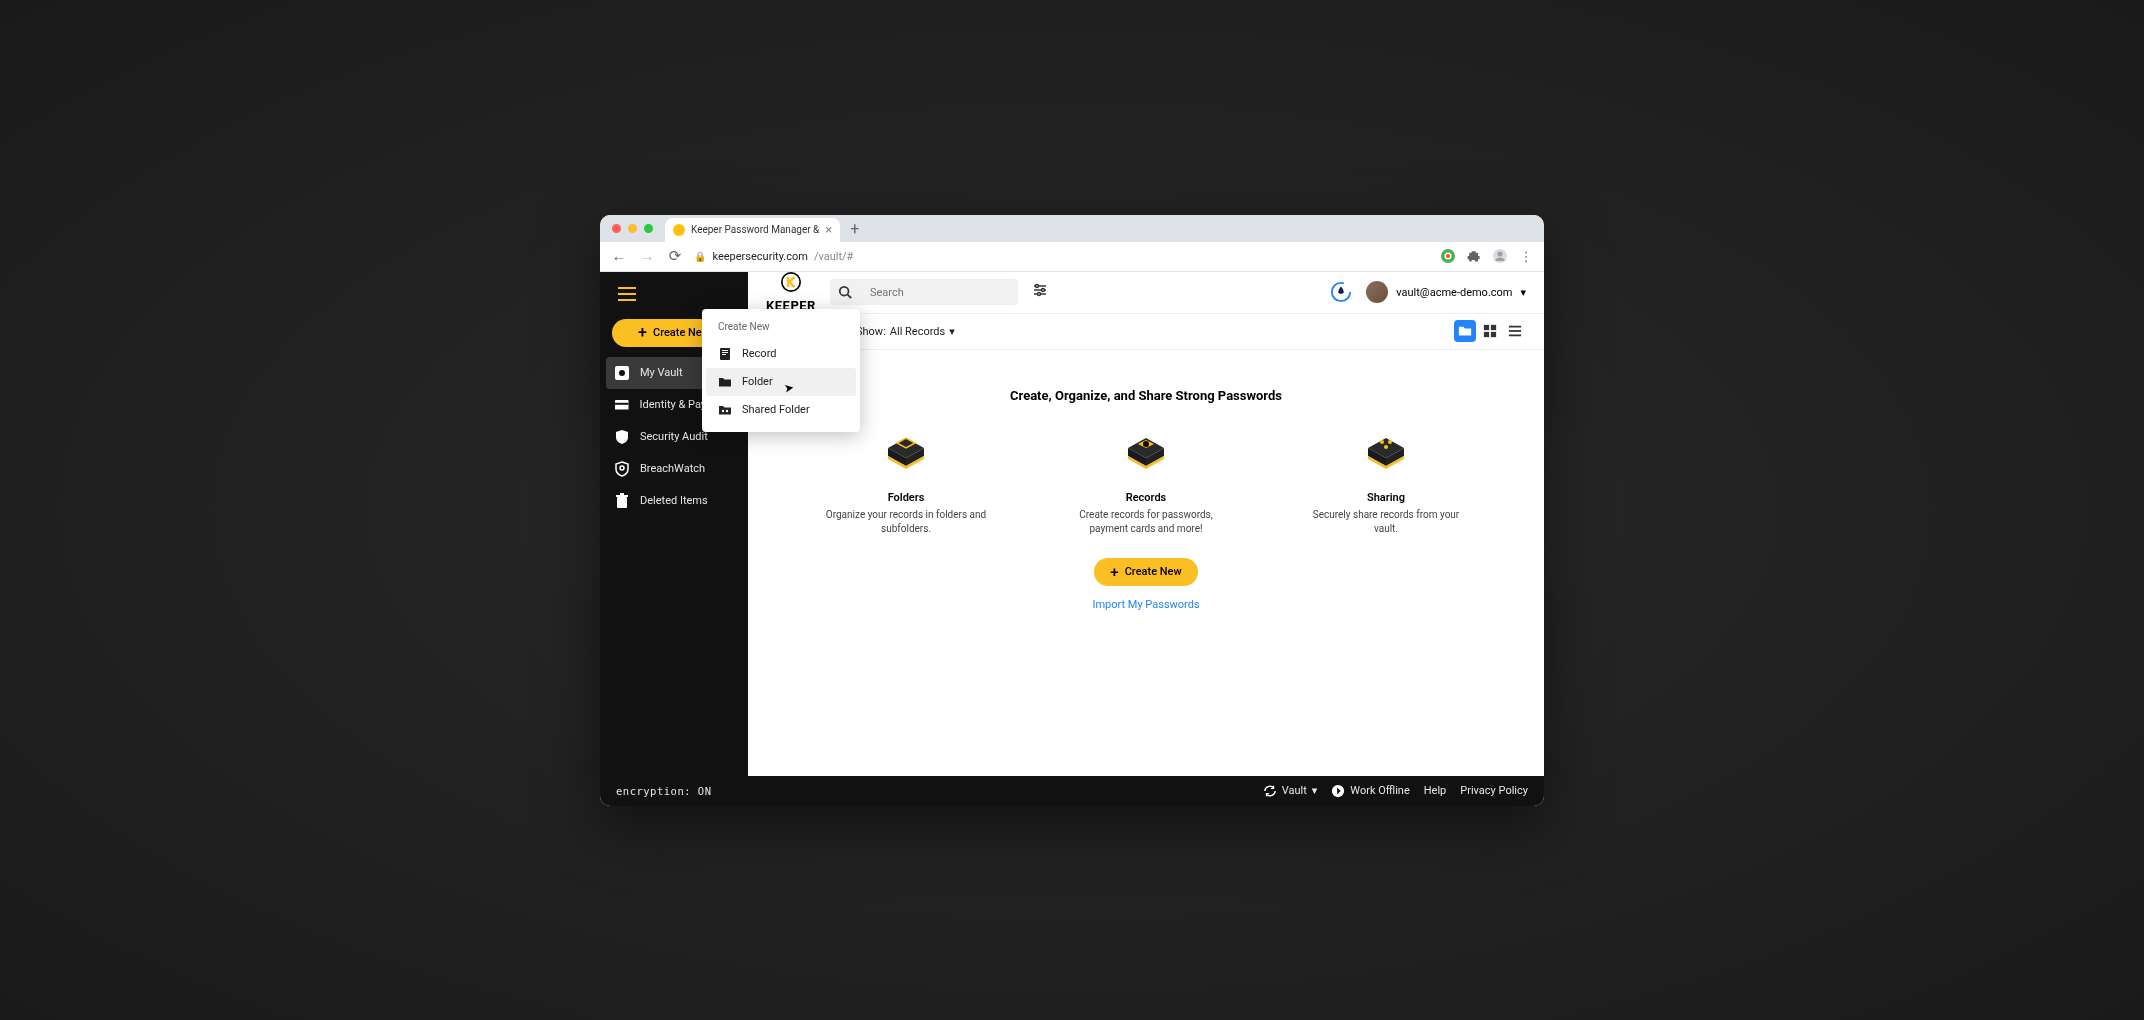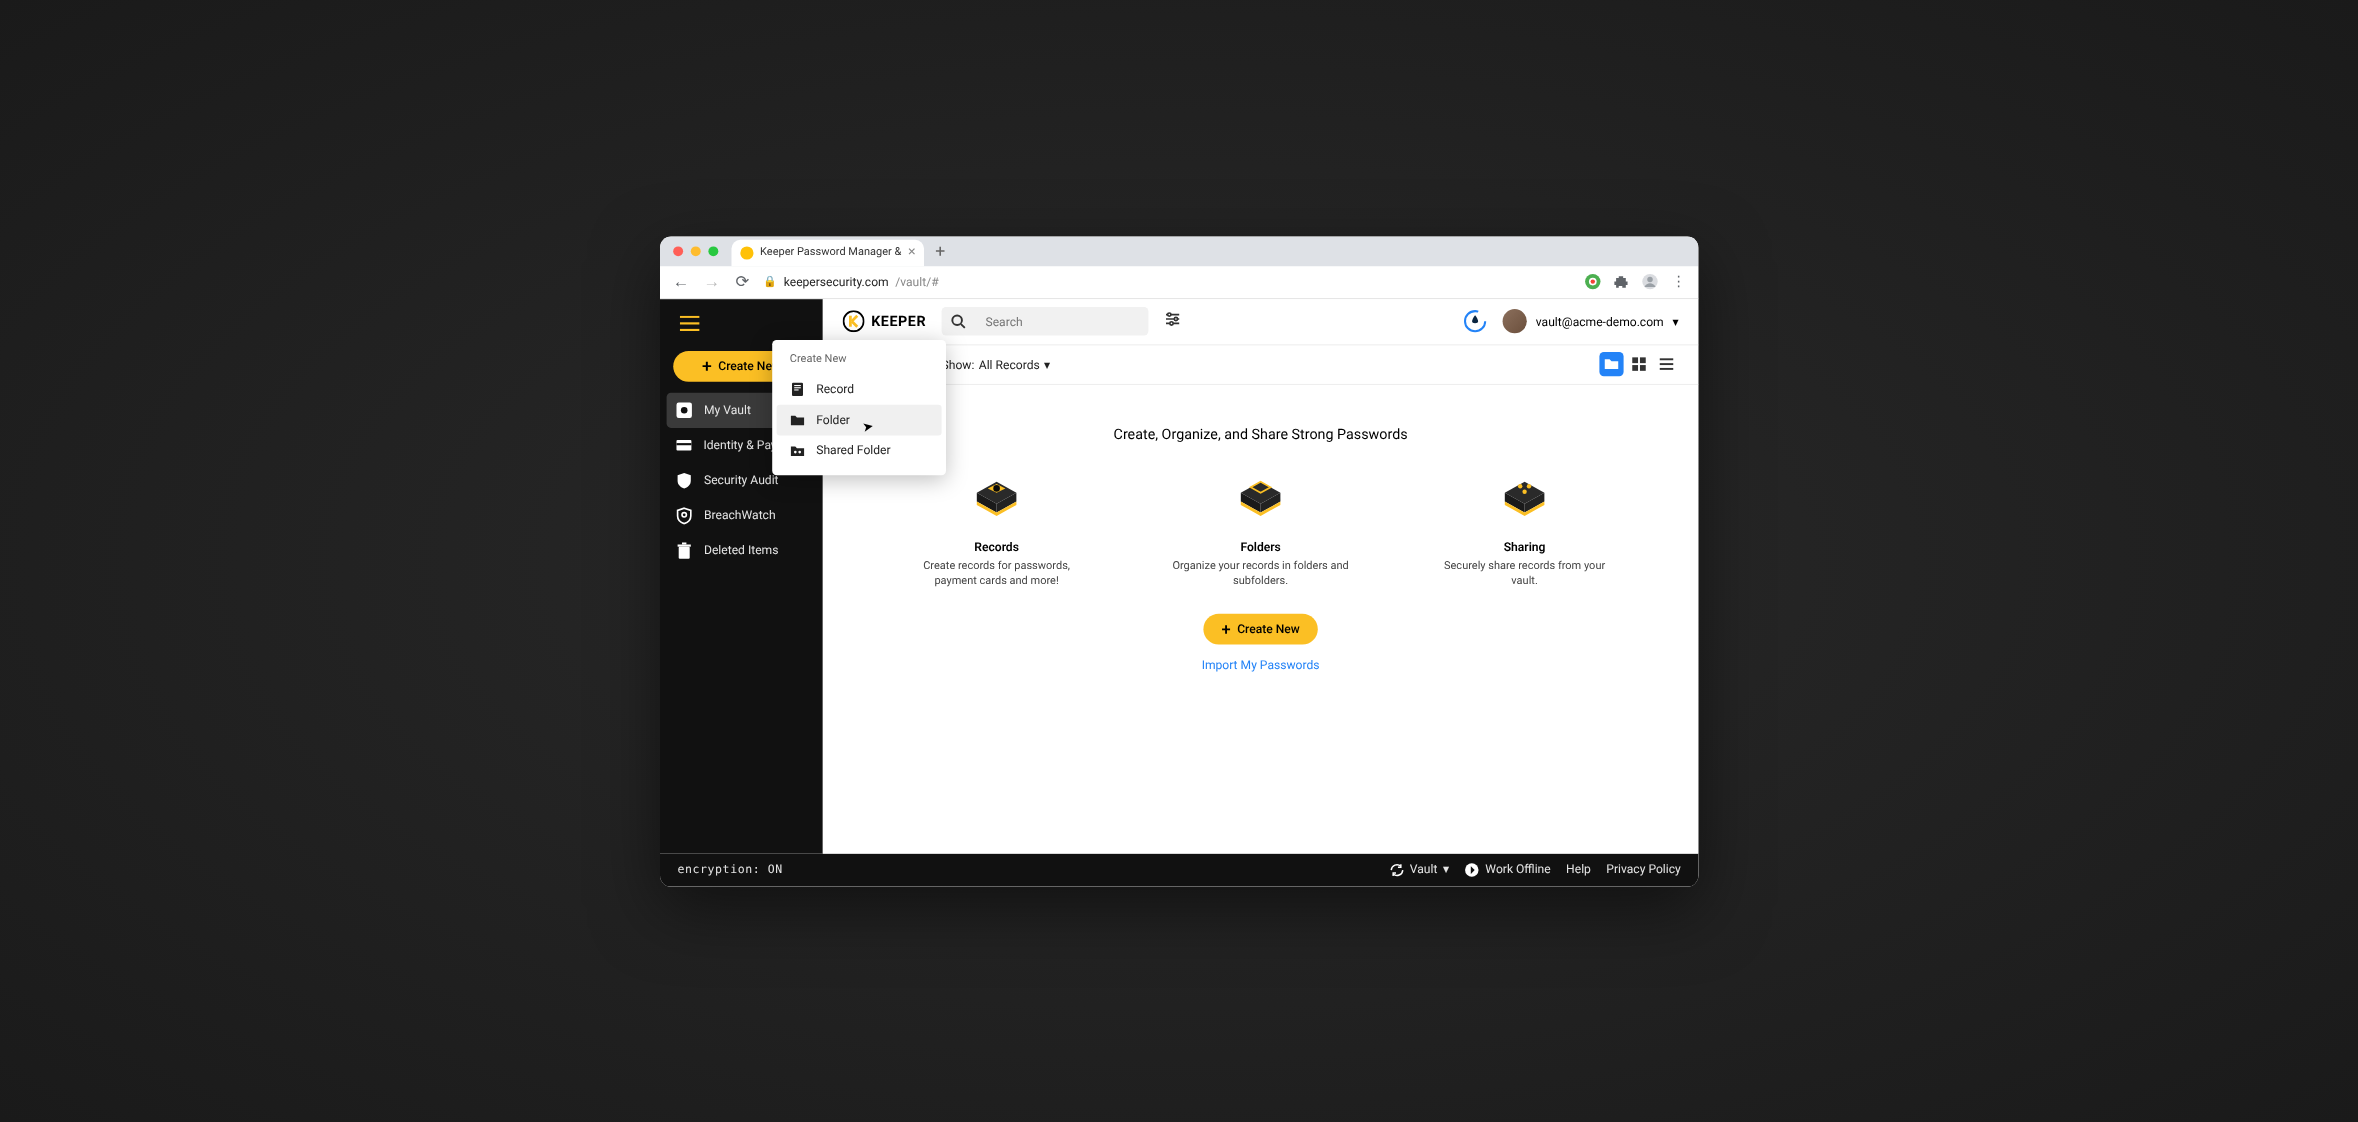--- a/index.html
+++ b/index.html
@@ -29,37 +29,37 @@
 .sidebar { width:148px; background:#111; color:#fff; display:flex; flex-direction:column; padding-top:8px; position:relative; }
 .hamburger { color:#fbbf24; margin:6px 0 10px 18px; cursor:pointer; }
 .hamburger svg{width:18px;height:14px;}
 .create-btn { background:#fbbf24; color:#000; border:none; border-radius:16px; height:28px; margin:4px 12px 10px 12px; font-size:11px; font-weight:500; display:flex; align-items:center; justify-content:center; gap:6px; cursor:pointer; }
 .create-btn .plus{font-size:16px;line-height:0;}
 .side-item { display:flex; align-items:center; gap:10px; padding:8px 14px; font-size:11px; color:#e5e5e5; cursor:pointer; }
 .side-item.active { background:#3a3a3a; border-radius:4px; margin:0 6px; padding:8px 8px; }
 .side-icon { width:16px; height:16px; display:flex; align-items:center; justify-content:center; }
 .main { flex:1; background:#fff; display:flex; flex-direction:column; position:relative; }
 .app-header { height:42px; display:flex; align-items:center; padding:0 18px; gap:14px; border-bottom:1px solid #eee; }
-.logo { display:flex; align-items:center; gap:6px; font-weight:700; font-size:13px; letter-spacing:.5px; }
+.logo { display:flex; align-items:center; gap:6px; font-weight:700; font-size:13px; letter-spacing:.5px;flex-direction:column; }
 .logo-mark{width:20px;height:20px;}
 .search { flex:0 0 180px; background:#f1f1f1; border-radius:4px; height:26px; display:flex; align-items:center; padding:0 8px; gap:18px; }
 .search input { border:none; background:transparent; font-size:11px; outline:none; flex:1; }
 .tune-icon{cursor:pointer;}
 .spacer{flex:1;}
 .rocket-icon { width:22px; height:22px; border-radius:50%; display:flex; align-items:center; justify-content:center; cursor:pointer; }
 .rocket-icon svg{width:22px;height:22px;}
 .account { display:flex; align-items:center; gap:8px; font-size:11px; cursor:pointer; }
 .avatar { width:22px; height:22px; border-radius:50%; background:linear-gradient(135deg,#8b6f5c,#6b4f3c); }
 .content-bar { height:36px; display:flex; align-items:center; padding:0 18px; border-bottom:1px solid #eee; font-size:11px; }
 .show-label { margin-left:90px; color:#222; display:flex; align-items:center; gap:4px; cursor:pointer;}
 .view-toggle { margin-left:auto; display:flex; gap:3px; align-items:center; }
 .view-btn { width:22px; height:22px; border-radius:4px; display:flex; align-items:center; justify-content:center; cursor:pointer; }
 .view-btn.active { background:#2383f7; color:#fff; }
 .empty { flex:1; display:flex; flex-direction:column; align-items:center; padding-top:38px; }
-.empty-title { font-size:13px; font-weight:400; margin-bottom:24px; }
+.empty-title { font-size:13px; font-weight:700; margin-bottom:24px; }
 .cards { display:flex; gap:70px; }
 .card { width:170px; display:flex; flex-direction:column; align-items:center; text-align:center; }
 .card-icon { width:70px; height:50px; margin-bottom:14px; }
 .card-name { font-size:11px; font-weight:600; margin-bottom:4px; }
 .card-desc { font-size:10px; color:#444; line-height:1.4; }
 .create-btn2 { margin-top:22px; background:#fbbf24; border:none; border-radius:16px; height:28px; padding:0 16px; font-size:11px; font-weight:500; display:flex; align-items:center; gap:6px; cursor:pointer; }
 .import-link { margin-top:12px; color:#2383f7; font-size:11px; cursor:pointer; }
 .footer { height:30px; background:#111; color:#e5e5e5; display:flex; align-items:center; padding:12px 16px; font-size:11px; gap:14px; }
 .footer .enc { font-family:monospace; font-size:10.5px; letter-spacing:.5px; }
 .footer-spacer{flex:1;}
@@ -255,39 +255,39 @@
       <div class="empty">
         <div class="empty-title">Create, Organize, and Share Strong Passwords</div>
         <div class="cards">
           <div class="card">
             <svg class="card-icon" viewBox="0 0 70 50">
                 <g transform="translate(35,25)">
                   <polygon points="-18,-4 0,-14 18,-4 0,6" fill="#2a2a2a"></polygon>
                   <polygon points="-18,-4 -18,4 0,14 0,6" fill="#1a1a1a"></polygon>
                   <polygon points="18,-4 18,4 0,14 0,6" fill="#222"></polygon>
                   <polygon points="-18,4 0,14 18,4 18,7 0,17 -18,7" fill="#fbbf24"></polygon>
-                  <polygon points="-8,-8 0,-12 8,-8 0,-4" fill="#fbbf24"></polygon>
-                  <circle cx="0" cy="-8" r="3" fill="#0a0a0a"></circle>
+                  <polygon points="-9,-9 0,-14 9,-9 0,-4" fill="none" stroke="#fbbf24" stroke-width="1.5"></polygon>
                 </g>
               </svg>
-            <div class="card-name">Records</div>
-            <div class="card-desc">Create records for passwords, payment cards and more!</div>
+            <div class="card-name">Folders</div>
+            <div class="card-desc">Organize your records in folders and subfolders.</div>
           </div>
           <div class="card">
             <svg class="card-icon" viewBox="0 0 70 50">
                 <g transform="translate(35,25)">
                   <polygon points="-18,-4 0,-14 18,-4 0,6" fill="#2a2a2a"></polygon>
                   <polygon points="-18,-4 -18,4 0,14 0,6" fill="#1a1a1a"></polygon>
                   <polygon points="18,-4 18,4 0,14 0,6" fill="#222"></polygon>
                   <polygon points="-18,4 0,14 18,4 18,7 0,17 -18,7" fill="#fbbf24"></polygon>
-                  <polygon points="-9,-9 0,-14 9,-9 0,-4" fill="none" stroke="#fbbf24" stroke-width="1.5"></polygon>
+                  <polygon points="-8,-8 0,-12 8,-8 0,-4" fill="#fbbf24"></polygon>
+                  <circle cx="0" cy="-8" r="3" fill="#0a0a0a"></circle>
                 </g>
               </svg>
-            <div class="card-name">Folders</div>
-            <div class="card-desc">Organize your records in folders and subfolders.</div>
+            <div class="card-name">Records</div>
+            <div class="card-desc">Create records for passwords, payment cards and more!</div>
           </div>
           <div class="card">
             <svg class="card-icon" viewBox="0 0 70 50">
                 <g transform="translate(35,25)">
                   <polygon points="-18,-4 0,-14 18,-4 0,6" fill="#2a2a2a"></polygon>
                   <polygon points="-18,-4 -18,4 0,14 0,6" fill="#1a1a1a"></polygon>
                   <polygon points="18,-4 18,4 0,14 0,6" fill="#222"></polygon>
                   <polygon points="-18,4 0,14 18,4 18,7 0,17 -18,7" fill="#fbbf24"></polygon>
                   <circle cx="-4" cy="-10" r="2" fill="#fbbf24"></circle>
                   <circle cx="4" cy="-10" r="2" fill="#fbbf24"></circle>

